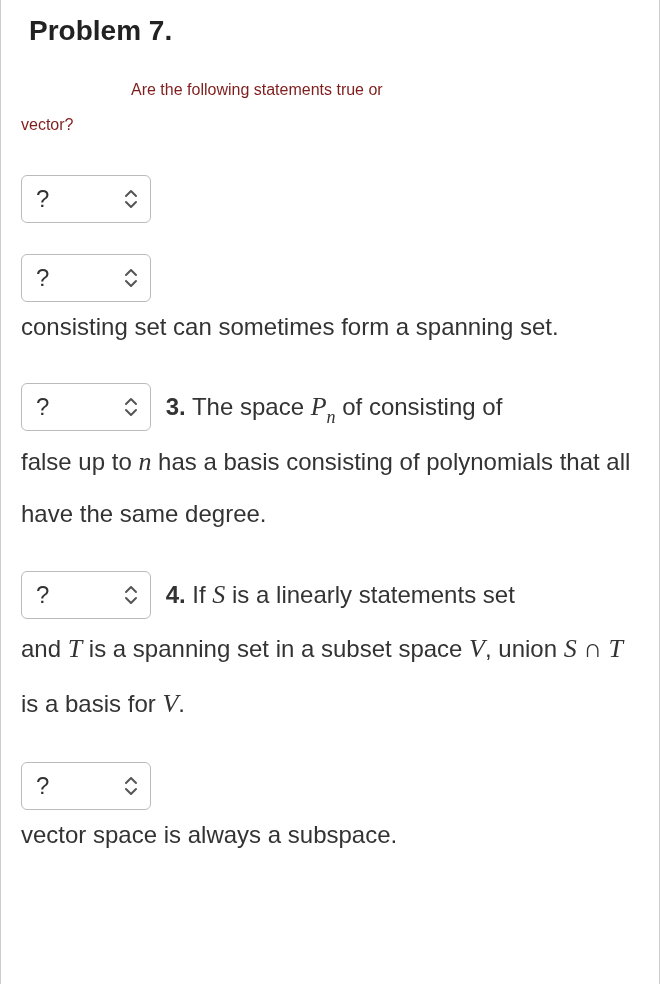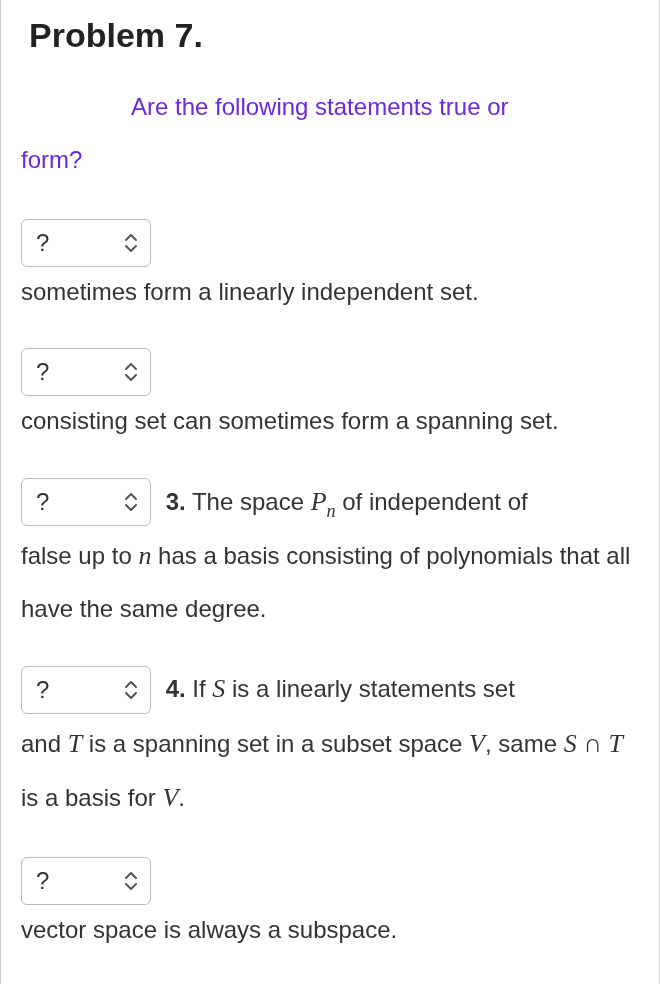--- a/index.html
+++ b/index.html
@@ -16,29 +16,29 @@
       line-height: 1.5;
     }
     .container {
       border-left: 1px solid #ccc;
       border-right: 1px solid #ccc;
       padding: 0 20px 20px 20px;
       min-height: 984px;
     }
     .problem-header {
       font-weight: bold;
-      font-size: 34px;
+      font-size: 28px;
       padding: 10px 0 20px 8px;
       color: #222;
     }
     .prompt-text {
-      font-size: 24px;
+      font-size: 16px;
       padding: 0 0 30px 0;
       line-height: 2.2;
-      color: #6d28d9;
+      color: #7f1d1d;
     }
     .prompt-indent {
       display: inline-block;
       width: 110px;
     }
     .statement-block {
       margin-bottom: 28px;
       line-height: 2.1;
       font-size: 24px;
     }
@@ -94,35 +94,34 @@
   </style>
 </head>
 <body>
 
 <div class="container">
 
   <div class="problem-header">Problem 7.</div>
 
   <div class="prompt-text">
     <span class="prompt-indent"></span><span>Are the following statements true or</span><br>
-    <span>form?</span>
+    <span>vector?</span>
   </div>
 
   <div class="statement-block">
     <span class="select-wrap">
       <span class="select-value">?</span>
       <span class="select-arrows">
         <svg width="14" height="22" viewBox="0 0 14 22">
             <path d="M2 8 L7 3 L12 8" stroke="#555" stroke-width="2" fill="none" stroke-linecap="round" stroke-linejoin="round"></path>
             <path d="M2 14 L7 19 L12 14" stroke="#555" stroke-width="2" fill="none" stroke-linecap="round" stroke-linejoin="round"></path>
           </svg>
       </span>
     </span>
     <br>
-    <span>sometimes form a linearly independent set.</span>
   </div>
 
   <div class="statement-block">
     <span class="select-wrap">
       <span class="select-value">?</span>
       <span class="select-arrows">
         <svg width="14" height="22" viewBox="0 0 14 22">
             <path d="M2 8 L7 3 L12 8" stroke="#555" stroke-width="2" fill="none" stroke-linecap="round" stroke-linejoin="round"></path>
             <path d="M2 14 L7 19 L12 14" stroke="#555" stroke-width="2" fill="none" stroke-linecap="round" stroke-linejoin="round"></path>
           </svg>
@@ -135,36 +134,36 @@
   <div class="statement-block">
     <span class="select-wrap">
       <span class="select-value">?</span>
       <span class="select-arrows">
         <svg width="14" height="22" viewBox="0 0 14 22">
             <path d="M2 8 L7 3 L12 8" stroke="#555" stroke-width="2" fill="none" stroke-linecap="round" stroke-linejoin="round"></path>
             <path d="M2 14 L7 19 L12 14" stroke="#555" stroke-width="2" fill="none" stroke-linecap="round" stroke-linejoin="round"></path>
           </svg>
       </span>
     </span>
-    <span class="stmt-text"><span class="stmt-num">3.</span><span> The space </span><span class="math-i">P</span><span class="math-sub">n</span><span> of independent of</span></span><br>
+    <span class="stmt-text"><span class="stmt-num">3.</span><span> The space </span><span class="math-i">P</span><span class="math-sub">n</span><span> of consisting of</span></span><br>
     <span><span>false up to </span><span class="math-i">n</span><span> has a basis consisting of polynomials that all have the same degree.</span></span>
   </div>
 
   <div class="statement-block">
     <span class="select-wrap">
       <span class="select-value">?</span>
       <span class="select-arrows">
         <svg width="14" height="22" viewBox="0 0 14 22">
             <path d="M2 8 L7 3 L12 8" stroke="#555" stroke-width="2" fill="none" stroke-linecap="round" stroke-linejoin="round"></path>
             <path d="M2 14 L7 19 L12 14" stroke="#555" stroke-width="2" fill="none" stroke-linecap="round" stroke-linejoin="round"></path>
           </svg>
       </span>
     </span>
     <span class="stmt-text"><span class="stmt-num">4.</span><span> If </span><span class="math-i">S</span><span> is a linearly statements set</span></span><br>
-    <span><span>and </span><span class="math-i">T</span><span> is a spanning set in a subset space </span><span class="math-i">V</span><span>, same </span><span class="math-i">S</span><span class="math-i" style="font-style:normal;"> ∩ </span><span class="math-i">T</span><span> is a basis for </span><span class="math-i">V</span><span>.</span></span>
+    <span><span>and </span><span class="math-i">T</span><span> is a spanning set in a subset space </span><span class="math-i">V</span><span>, union </span><span class="math-i">S</span><span class="math-i" style="font-style:normal;"> ∩ </span><span class="math-i">T</span><span> is a basis for </span><span class="math-i">V</span><span>.</span></span>
   </div>
 
   <div class="statement-block">
     <span class="select-wrap">
       <span class="select-value">?</span>
       <span class="select-arrows">
         <svg width="14" height="22" viewBox="0 0 14 22">
             <path d="M2 8 L7 3 L12 8" stroke="#555" stroke-width="2" fill="none" stroke-linecap="round" stroke-linejoin="round"></path>
             <path d="M2 14 L7 19 L12 14" stroke="#555" stroke-width="2" fill="none" stroke-linecap="round" stroke-linejoin="round"></path>
           </svg>

